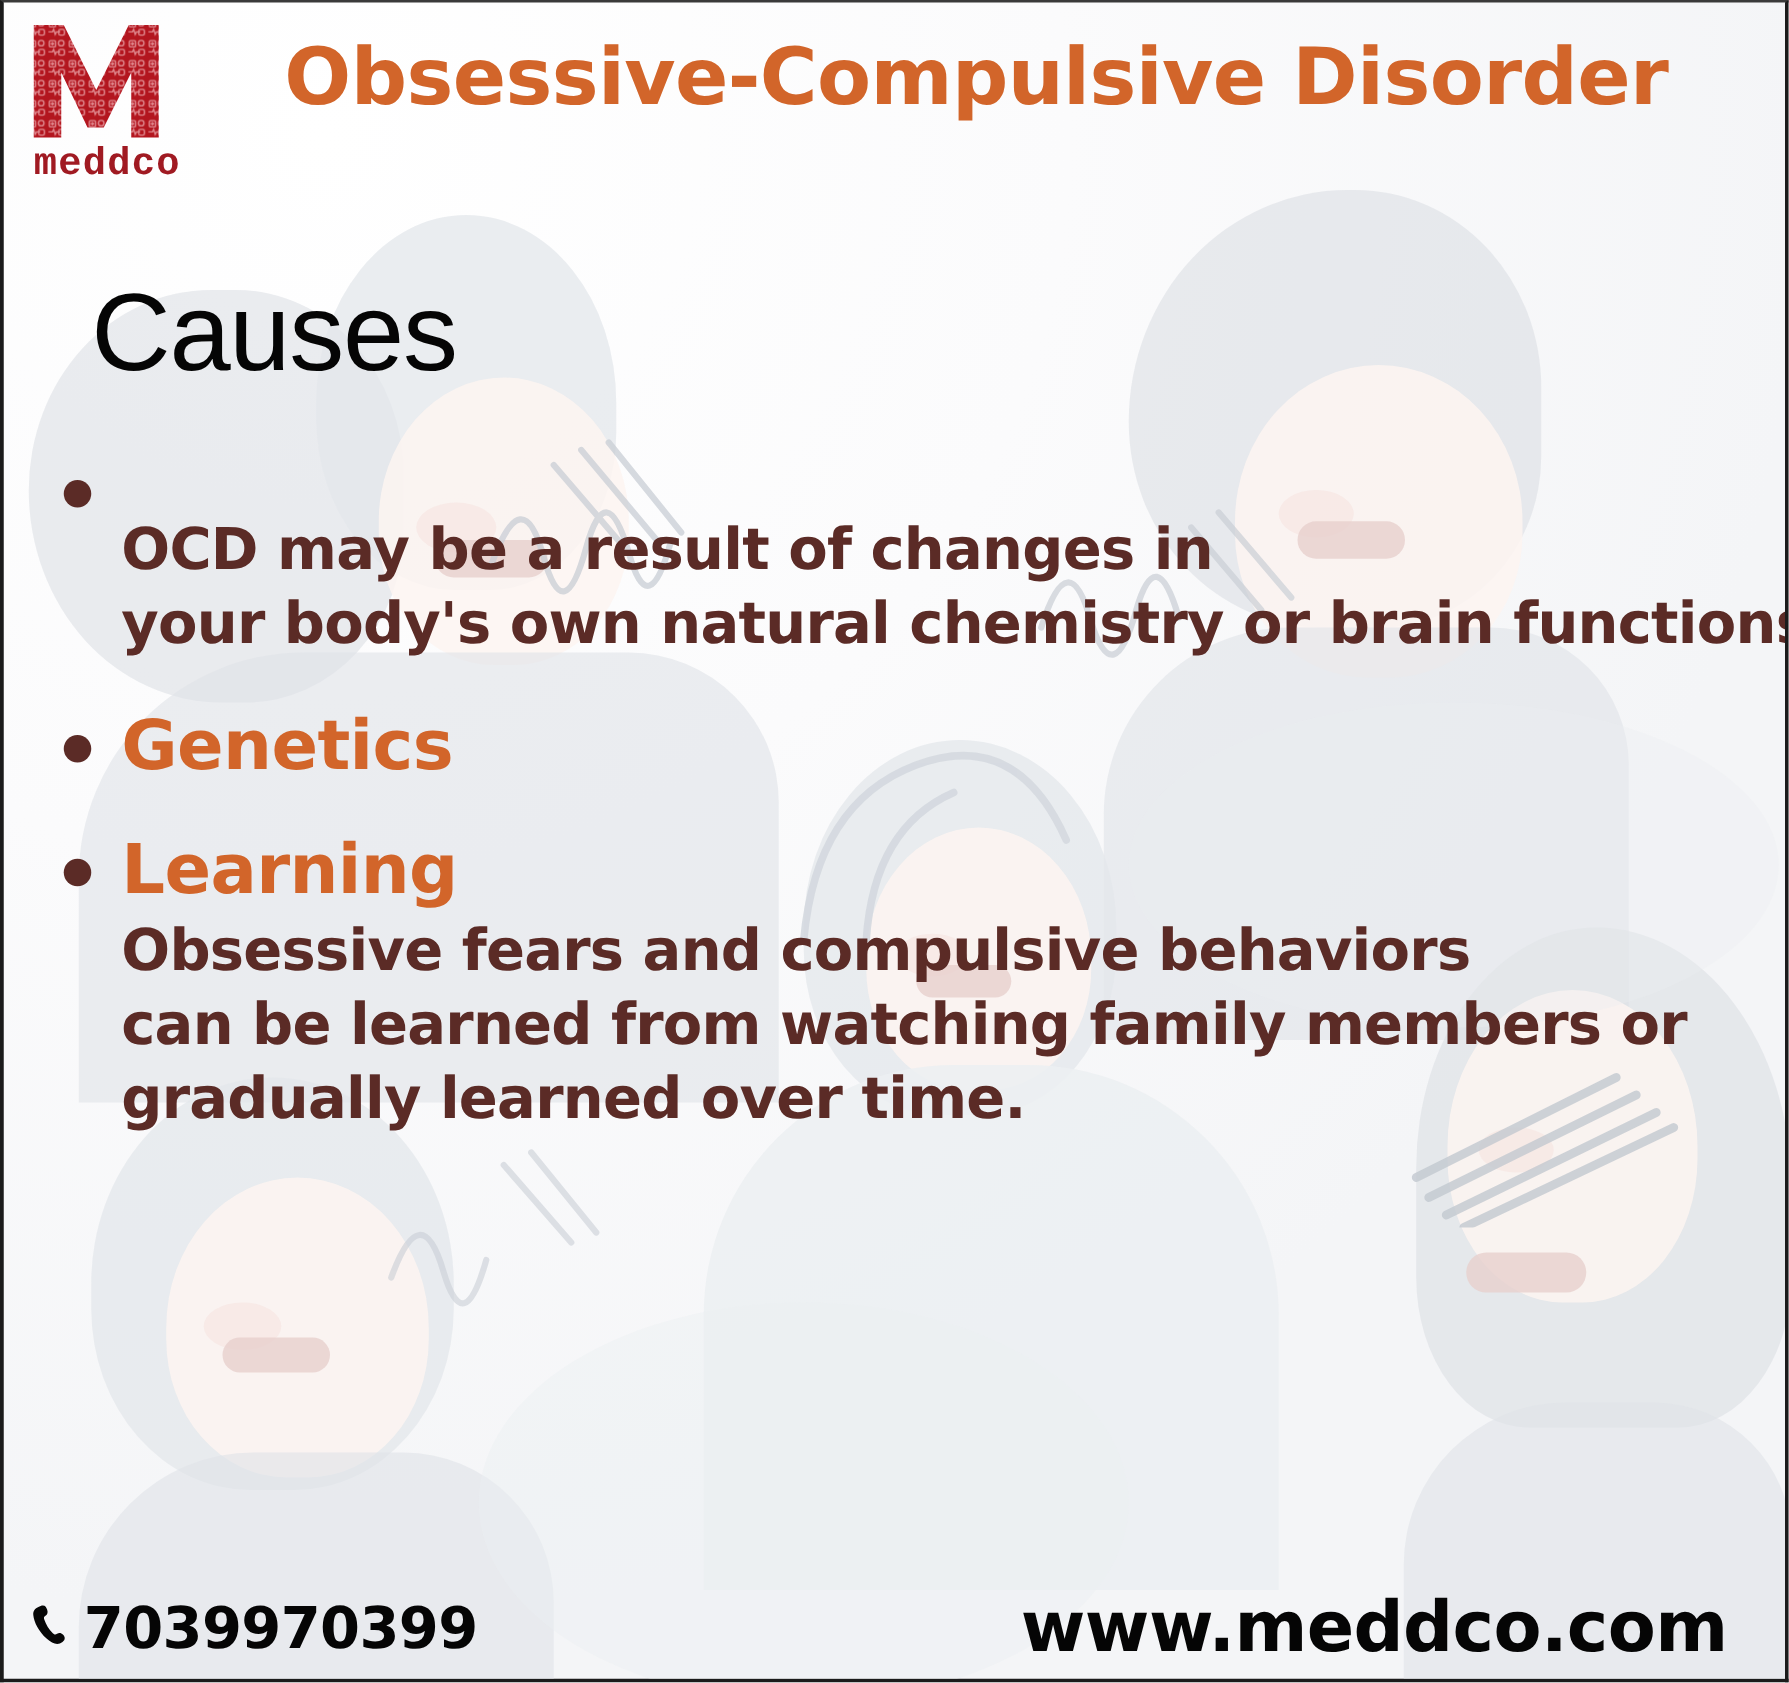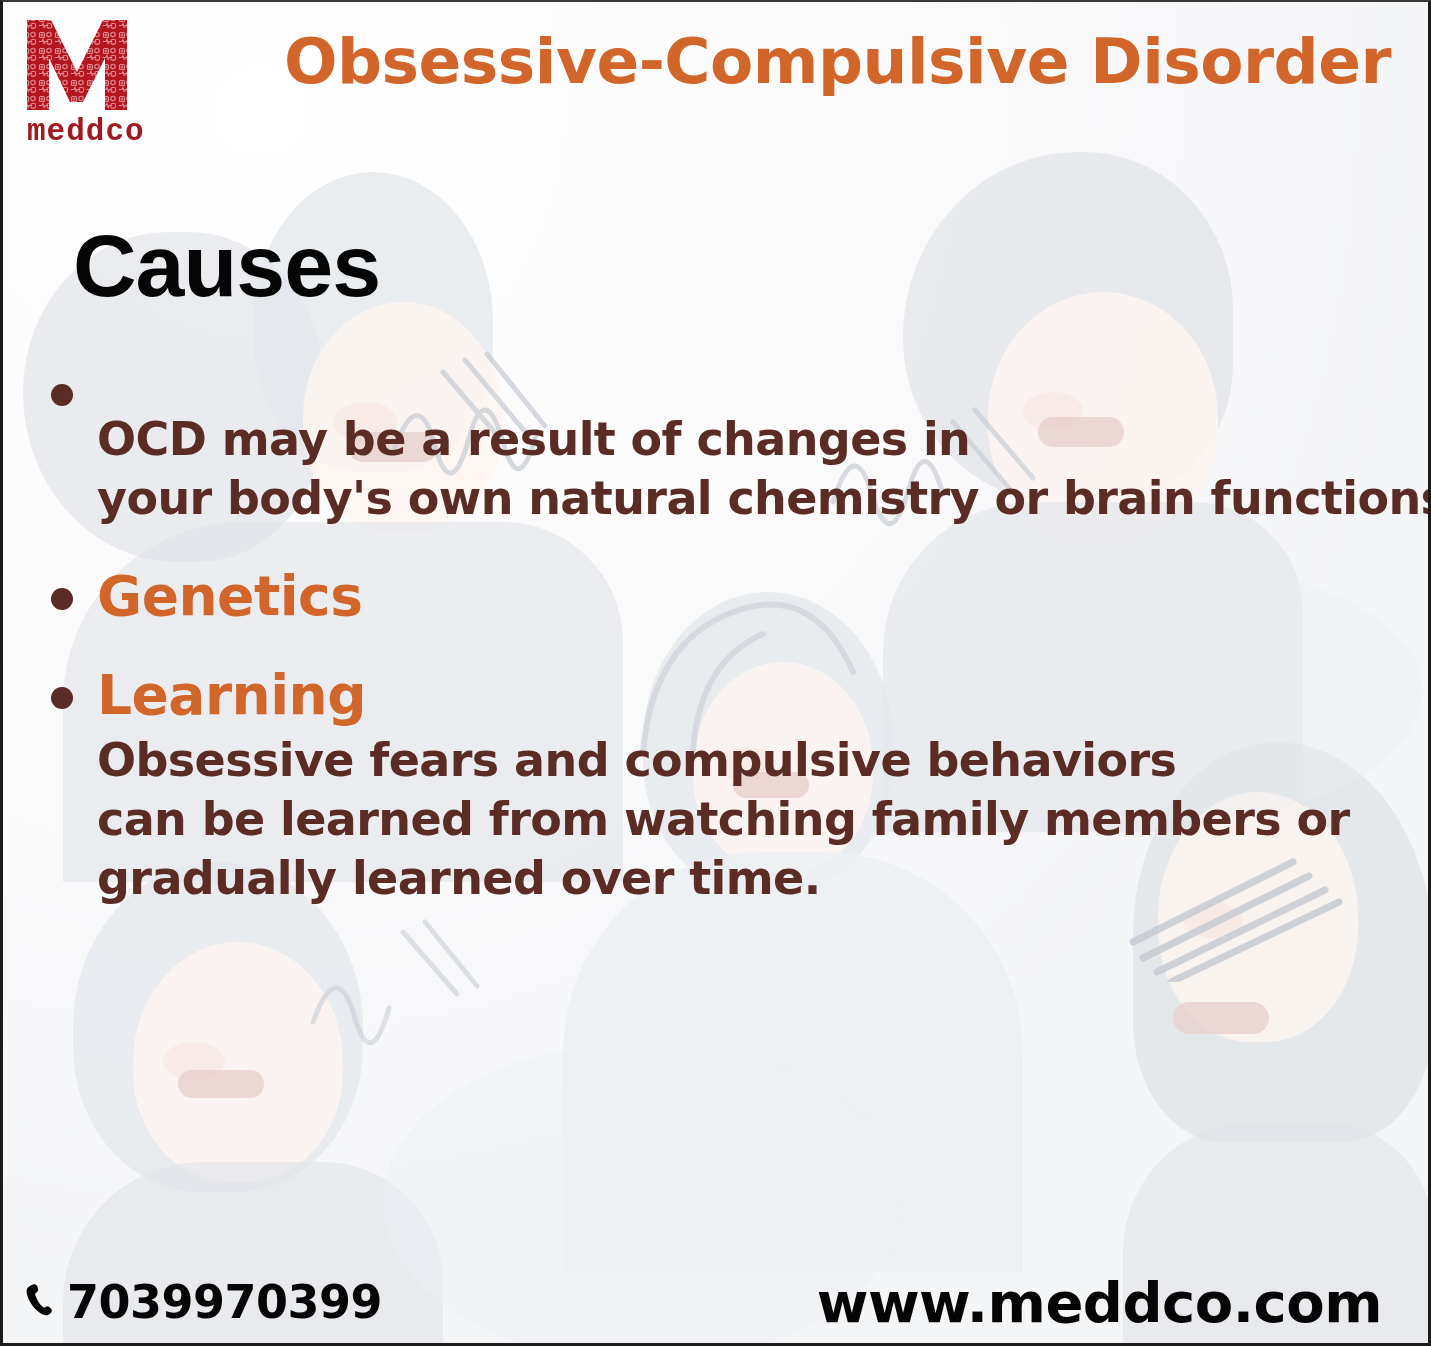--- a/index.html
+++ b/index.html
@@ -50,34 +50,34 @@
     display:block;
   }
   .logo-word {
     font-size:31px; font-weight:bold; color:#a01a22;
     letter-spacing:1px; line-height:1; margin-top:2px; padding-left:6px;
     font-family:Liberation Mono, monospace;
   }
 
   
   .title-block {
-    position:absolute; left:208px; top:26px; width:1180px; z-index:5;
-    text-align:right;
+    position:absolute; left:188px; top:26px; width:1180px; z-index:5;
+    text-align:center;
   }
   .title-line {
     font-family:"DejaVu Sans", sans-serif;
     font-size:63px; font-weight:bold; color:#d2652a;
     line-height:1.08; letter-spacing:-0.5px;
   }
 
   
   .causes {
     position:absolute; left:70px; top:220px; z-index:5;
     font-family:"Liberation Sans", sans-serif;
-    font-size:88px; font-weight:bold; color:#050505;
+    font-size:88px; font-weight:normal; color:#050505;
     letter-spacing:-1px; line-height:1;text-align:center;
   }
 
   
   .sections { position:absolute; left:36px; top:360px; width:1370px; z-index:5; }
   .section { position:relative; margin-bottom:38px; }
   .bullet-row { display:flex; align-items:flex-start; }
   .bullet-dot {
     width:22px; height:22px; border-radius:50%;
     background:#5b2b26; flex:none;

